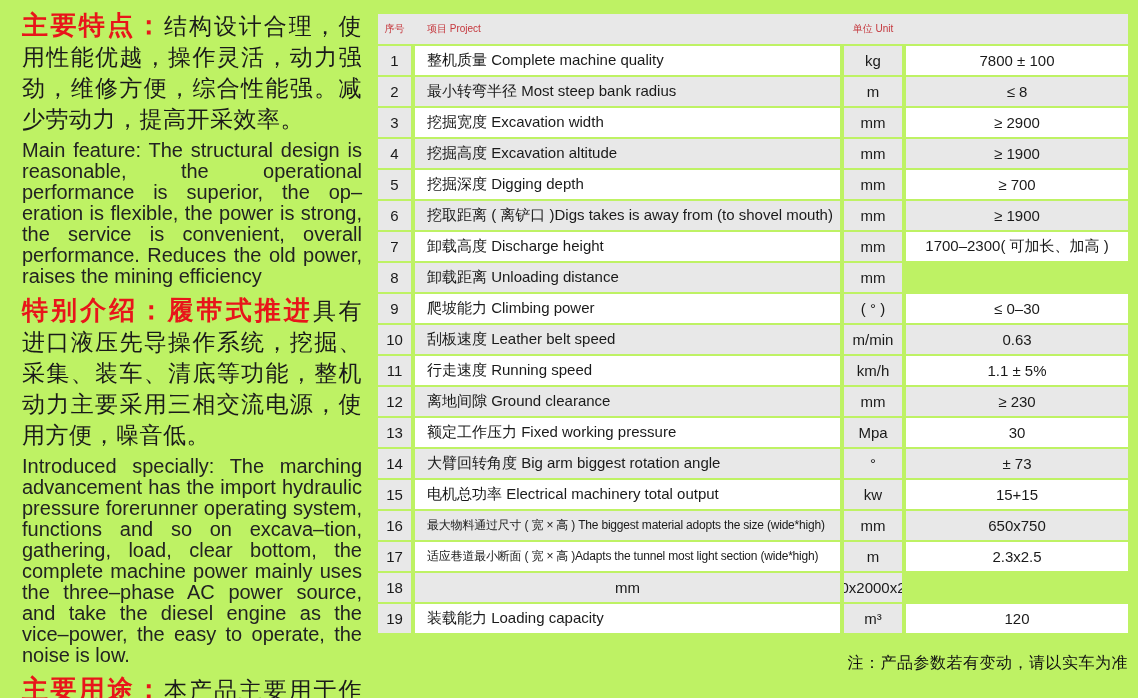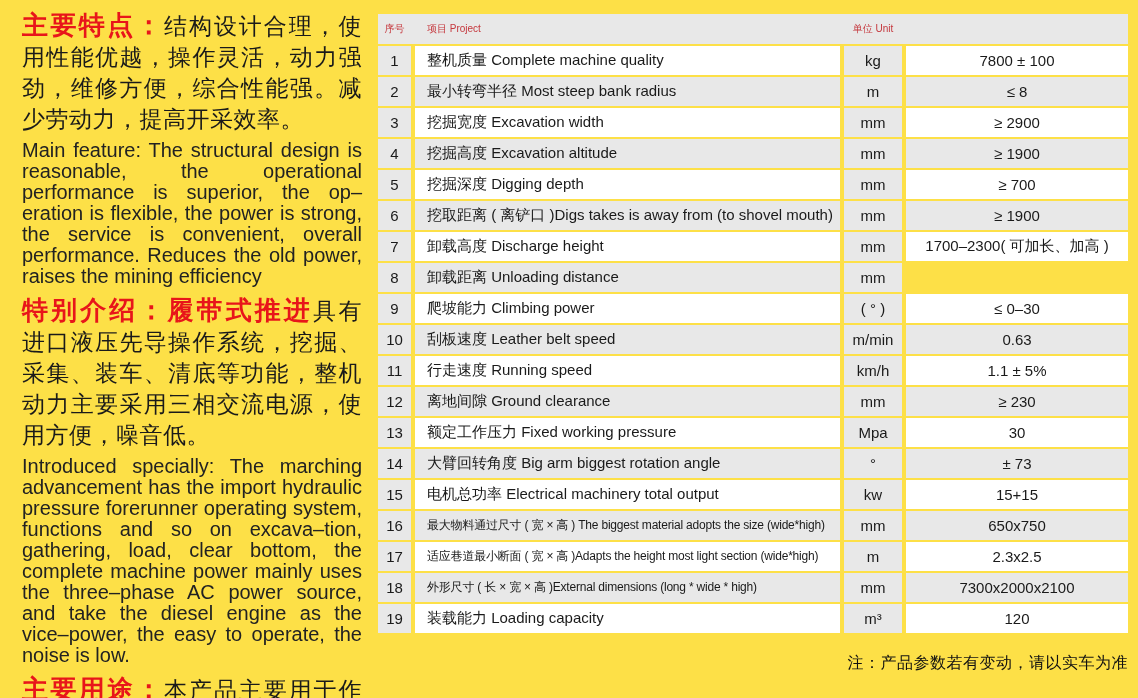--- a/index.html
+++ b/index.html
@@ -1,19 +1,19 @@
 <!DOCTYPE html>
 <html><head>
 <meta charset="utf-8">
 <style>
   * { margin:0; padding:0; box-sizing:border-box; }
   html,body { background:#ffffff; }
   #page {
     position:relative; width:1138px; height:698px;
-    background:#fde047; overflow:hidden;
+    background:#bef264; overflow:hidden;
     font-family:"Liberation Sans","DejaVu Sans",sans-serif;
     color:#1a1a1a;
   }
 
   
   .left-col { position:absolute; left:22px; top:10px; width:340px; }
   .cn  { font-size:23px; line-height:31px; text-align:justify; margin-bottom:5px; letter-spacing:0.5px; }
   .en  { font-size:20px; line-height:21px; text-align:justify; margin-bottom:8px; color:#222; }
   .red-head { color:#e8151a; font-weight:bold; font-size:26px; letter-spacing:1px; }
   .red-inline { color:#e8151a; font-weight:bold; }
@@ -165,27 +165,26 @@
           <div class="cell param">15+15</div>
         </div>
         <div class="spec-row shaded small">
           <div class="cell num">16</div>
           <div class="cell project">最大物料通过尺寸 ( 宽 × 高 ) The biggest material adopts the size (wide*high)</div>
           <div class="cell unit">mm</div>
           <div class="cell param">650x750</div>
         </div>
         <div class="spec-row small">
           <div class="cell num">17</div>
-          <div class="cell project">适应巷道最小断面 ( 宽 × 高 )Adapts the height most light section (wide*high)</div>
+          <div class="cell project">适应巷道最小断面 ( 宽 × 高 )Adapts the tunnel most light section (wide*high)</div>
           <div class="cell unit">m</div>
           <div class="cell param">2.3x2.5</div>
         </div>
         <div class="spec-row shaded small">
           <div class="cell num">18</div>
-          <div class="cell project">外形尺寸 ( 长 × 宽 × 高 )External dimensions (long * wide * high)</div>
           <div class="cell unit">mm</div>
           <div class="cell param">7300x2000x2100</div>
         </div>
         <div class="spec-row">
           <div class="cell num">19</div>
           <div class="cell project">装载能力 Loading capacity</div>
           <div class="cell unit">m³</div>
           <div class="cell param">120</div>
         </div>
       </div>

